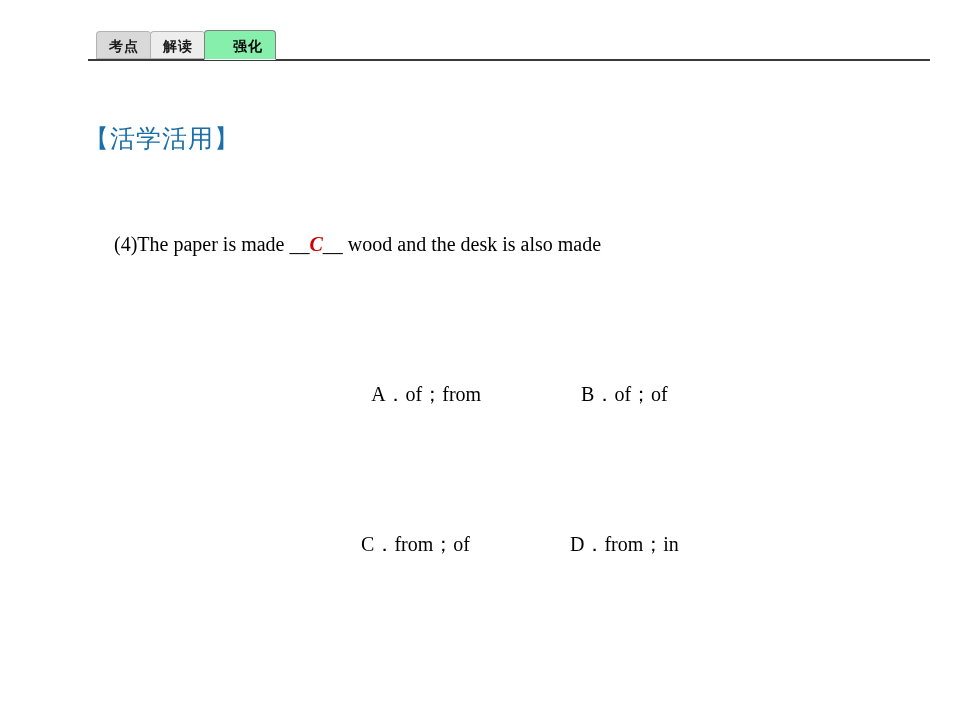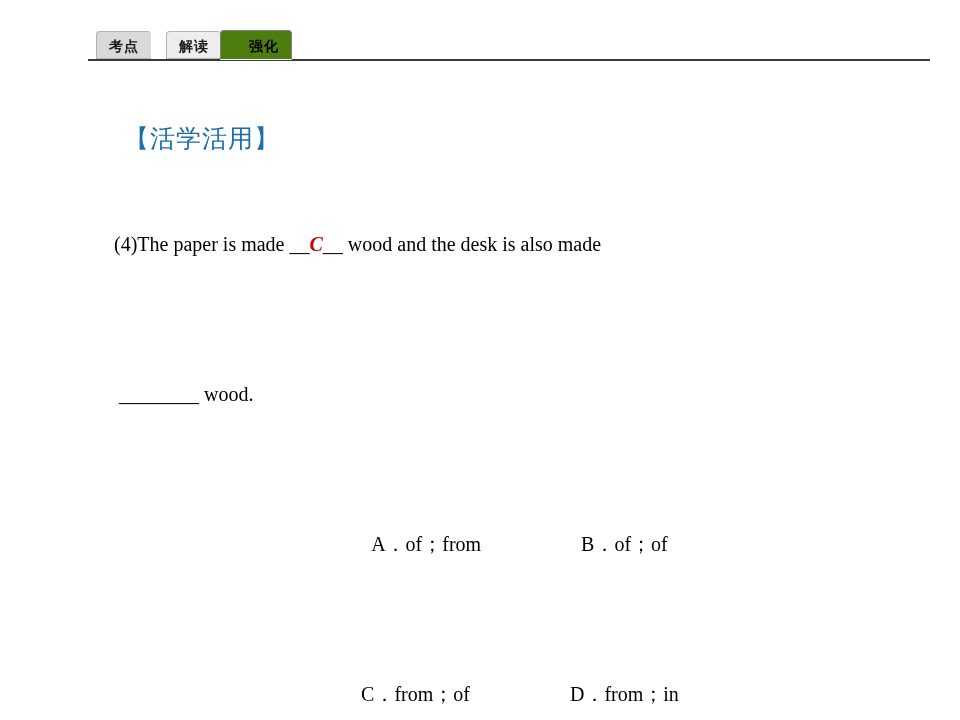--- a/index.html
+++ b/index.html
@@ -57,24 +57,23 @@
     margin-right: -1px;
   }
   .tab-2 {
     background: #ededed;
     color: #1a1a1a;
     border: 1px solid #b3b3b3;
     border-right: none;
     border-top-left-radius: 4px;
     border-top-right-radius: 4px;
     margin-right: -1px;
-    margin-left: 16px;
   }
   .tab-3 {
-    background: #4d7c0f;
+    background: #86efac;
     color: #000000;
     border: 1px solid #808080;
     border-bottom: 1px solid #ffffff;
     border-top-left-radius: 4px;
     border-top-right-radius: 4px;
     position: relative;
     z-index: 4;
     height: 30px;
     padding-top: 6px;
     padding-left: 28px;
@@ -95,21 +94,20 @@
     top: 122px;
     left: 84px;
     right: 40px;
   }
   .section-title {
     font-family: "Liberation Sans", sans-serif;
     font-size: 25px;
     color: #1a6fa8;
     letter-spacing: 1px;
     margin-bottom: 14px;
-    margin-left: 40px;
   }
   .line {
     font-size: 20px;
     color: #000000;
     line-height: 50px;
     white-space: pre;
   }
   .line.indent {
     padding-left: 6px;
     text-align: center;
@@ -144,23 +142,20 @@
   </div>
 
   <div class="content">
 
     <div class="section-title">【活学活用】</div>
 
     <div class="line">
       <span>(4)The paper is made __</span><span class="ans">C</span><span>__ wood and the desk is also made</span>
     </div>
 
-    <div class="line hang">
-      <span> ________ wood.</span>
-    </div>
 
     <div class="line indent">
       <span>A．of；from                    B．of；of</span>
     </div>
 
     <div class="line indent">
       <span>C．from；of                    D．from；in</span>
     </div>
 
   </div>

